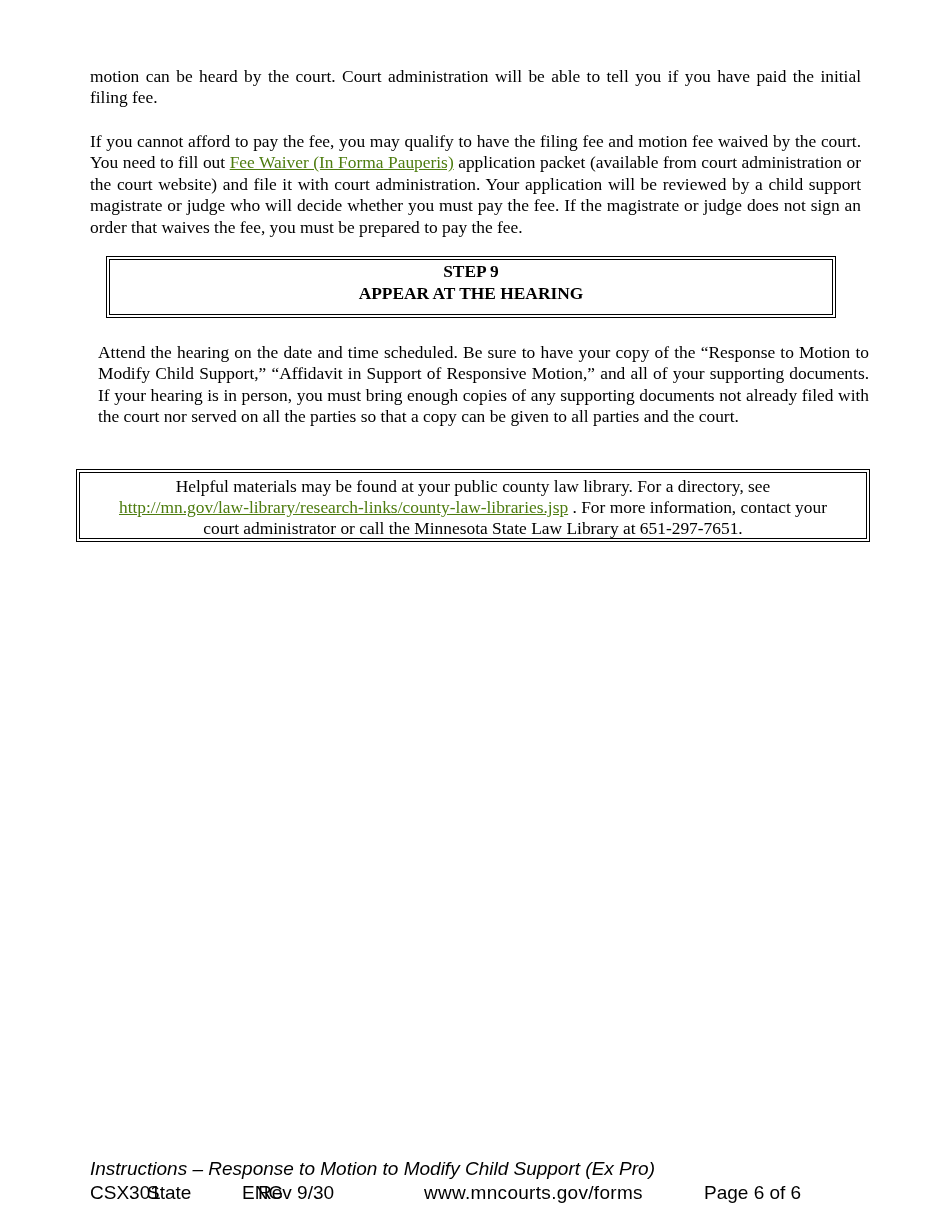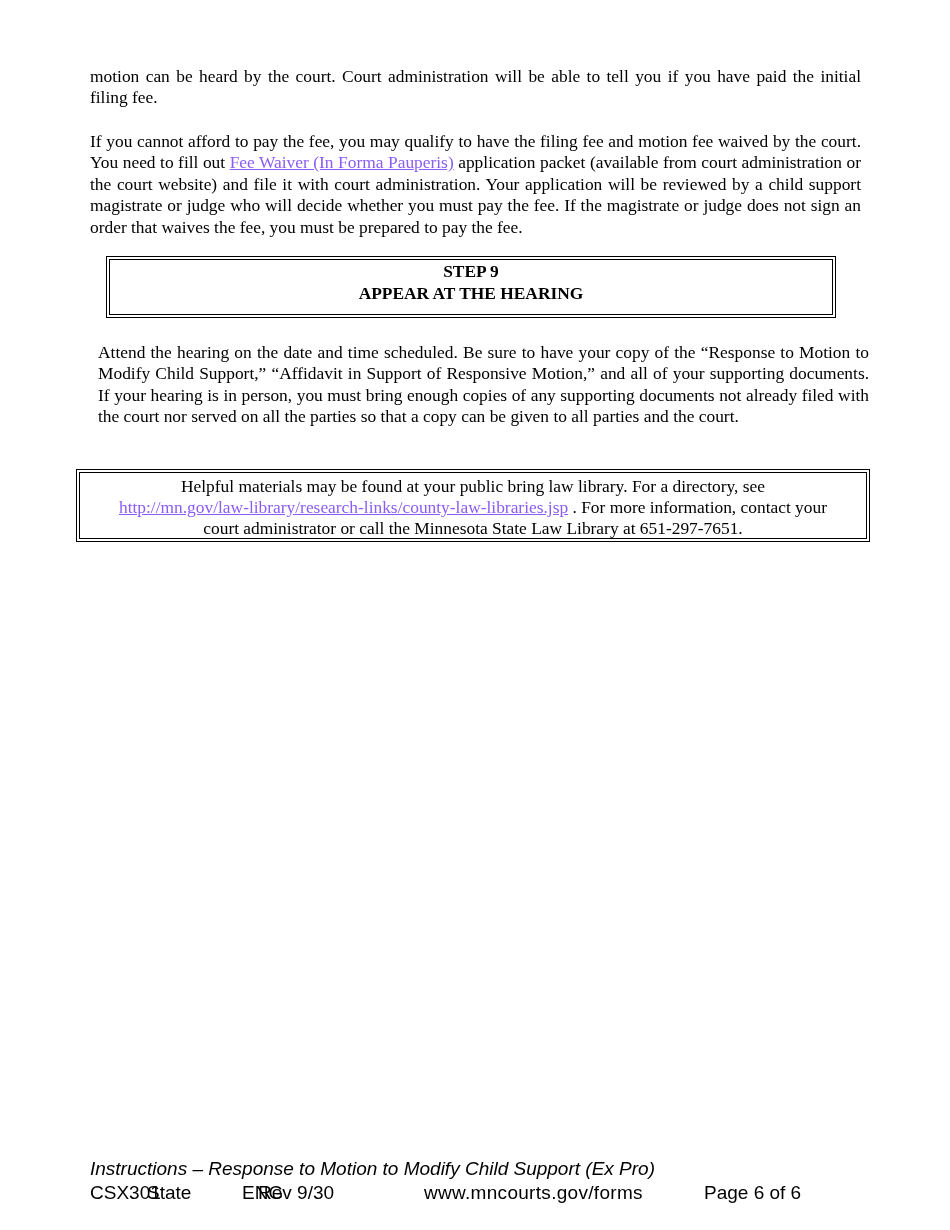--- a/index.html
+++ b/index.html
@@ -25,21 +25,21 @@
       width: 771px;
       font-size: 17.4px;
       line-height: 21.4px;
       text-align: justify;
       margin: 0;
     }
     .para-1 { top: 66px; }
     .para-2 { top: 131px; }
     .para-3 { top: 342px; margin-left: 8px; }
     a.doc-link {
-      color: #8b5cf6;
+      color: #4d7c0f;
       text-decoration: underline;
     }
     .step-box {
       position: absolute;
       left: 109px;
       top: 259px;
       width: 724px;
       height: 56px;
       border: 1px solid #000;
       outline: 1px solid #000;
@@ -105,21 +105,21 @@
   <p class="para para-2"><span>If you cannot afford to pay the fee, you may qualify to have the filing fee and motion fee waived by the court.   You need to fill out </span><a class="doc-link">Fee Waiver (In Forma Pauperis)</a><span> application packet (available from court administration or the court website) and file it with court administration.   Your application will be reviewed by a child support magistrate or judge who will decide whether you must pay the fee.  If the magistrate or judge does not sign an order that waives the fee, you must be prepared to pay the fee.</span></p>
 
   <div class="step-box">
     <span class="step-num">STEP 9</span>
     <span class="step-title">APPEAR AT THE HEARING</span>
   </div>
 
   <p class="para para-3">Attend the hearing on the date and time scheduled.  Be sure to have your copy of the “Response to Motion to Modify Child Support,” “Affidavit in Support of Responsive Motion,” and all of your supporting documents.  If your hearing is in person, you must bring enough copies of any supporting documents not already filed with the court nor served on all the parties so that a copy can be given to all parties and the court.</p>
 
   <div class="info-box">
-    <span class="line">Helpful materials may be found at your public  bring law library.  For a directory, see</span>
+    <span class="line">Helpful materials may be found at your public  county law library.  For a directory, see</span>
     <span class="line"><a class="doc-link">http://mn.gov/law-library/research-links/county-law-libraries.jsp</a><span>  .  For more information,  contact your</span></span>
     <span class="line">court administrator  or call the Minnesota State Law Library at 651-297-7651.</span>
   </div>
 
   <div class="footer">
     <span class="title-line">Instructions – Response to Motion to Modify Child Support (Ex Pro)</span>
     <span class="meta-line">
       <span class="f-code">CSX301</span>
       <span class="f-state">State</span>
       <span class="f-lang">ENG</span>

